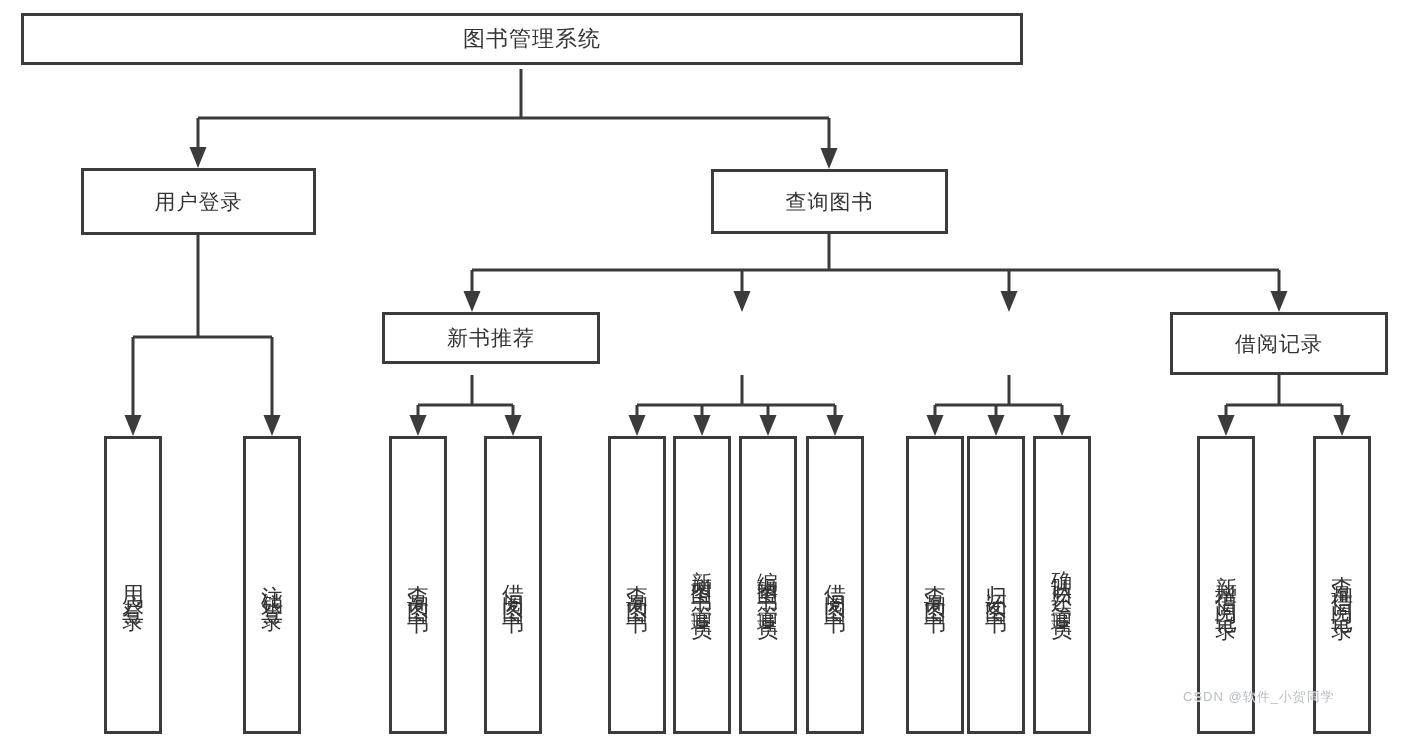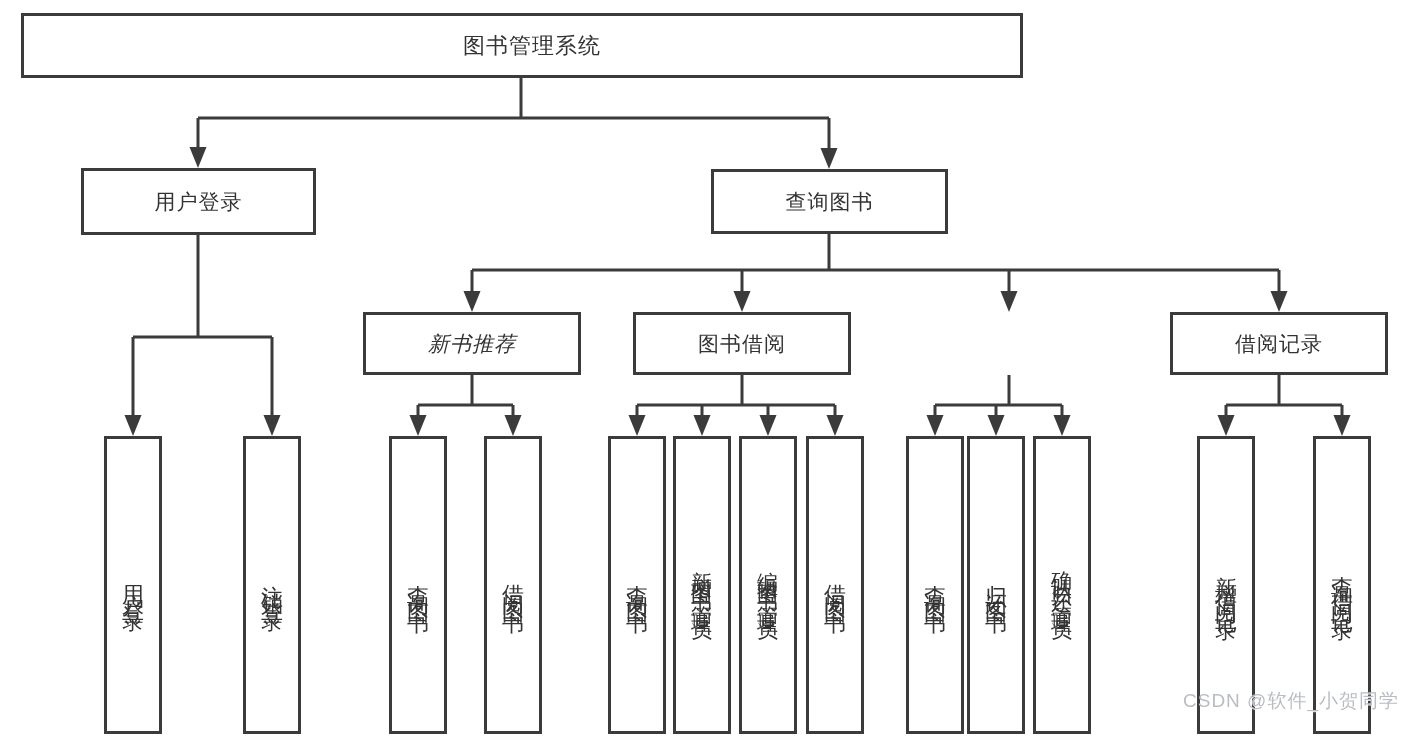--- a/index.html
+++ b/index.html
@@ -49,21 +49,21 @@
     color: #333333;
   }
   .vl {
     letter-spacing: 7px;
     font-size: 21px;
   }
   #watermark {
     position: absolute;
     left: 1183px;
     top: 688px;
-    font-size: 19px;
+    font-size: 13px;
     letter-spacing: 1px;
     color: #b9bdc3;
     text-shadow: 1px 1px 0 rgba(255,255,255,0.85);
     z-index: 5;
     white-space: nowrap;
   }
 </style>
 </head>
 <body>
 
@@ -124,36 +124,33 @@
       <use href="#arr" transform="translate(768,436)"></use>
       <use href="#arr" transform="translate(835,436)"></use>
       <use href="#arr" transform="translate(935,436)"></use>
       <use href="#arr" transform="translate(996,436)"></use>
       <use href="#arr" transform="translate(1062,436)"></use>
       <use href="#arr" transform="translate(1226,436)"></use>
       <use href="#arr" transform="translate(1342,436)"></use>
     </g>
   </svg>
 
-  <div class="box" style="left:21px; top:13px; width:1002px; height:65px;padding-left:20px;">
+  <div class="box" style="left:21px; top:13px; width:1002px; height:52px;padding-left:20px;">
     <span class="h-label root-label">图书管理系统</span>
   </div>
 
   <div class="box" style="left:81px; top:168px; width:235px; height:67px;">
     <span class="h-label">用户登录</span>
   </div>
   <div class="box" style="left:711px; top:169px; width:237px; height:65px;">
     <span class="h-label">查询图书</span>
   </div>
 
-  <div class="box" style="left:363px; top:312px; width:218px; height:63px;font-style:italic;">
+  <div class="box" style="left:382px; top:312px; width:218px; height:52px;">
     <span class="h-label">新书推荐</span>
-  </div>
-  <div class="box" style="left:633px; top:312px; width:218px; height:63px;">
-    <span class="h-label">图书借阅</span>
   </div>
   <div class="box" style="left:1170px; top:312px; width:218px; height:63px;">
     <span class="h-label">借阅记录</span>
   </div>
 
   <div class="box leaf" style="left:104px;">
     <span class="v">用户登录</span>
   </div>
   <div class="box leaf" style="left:243px;">
     <span class="v">注销登录</span>

